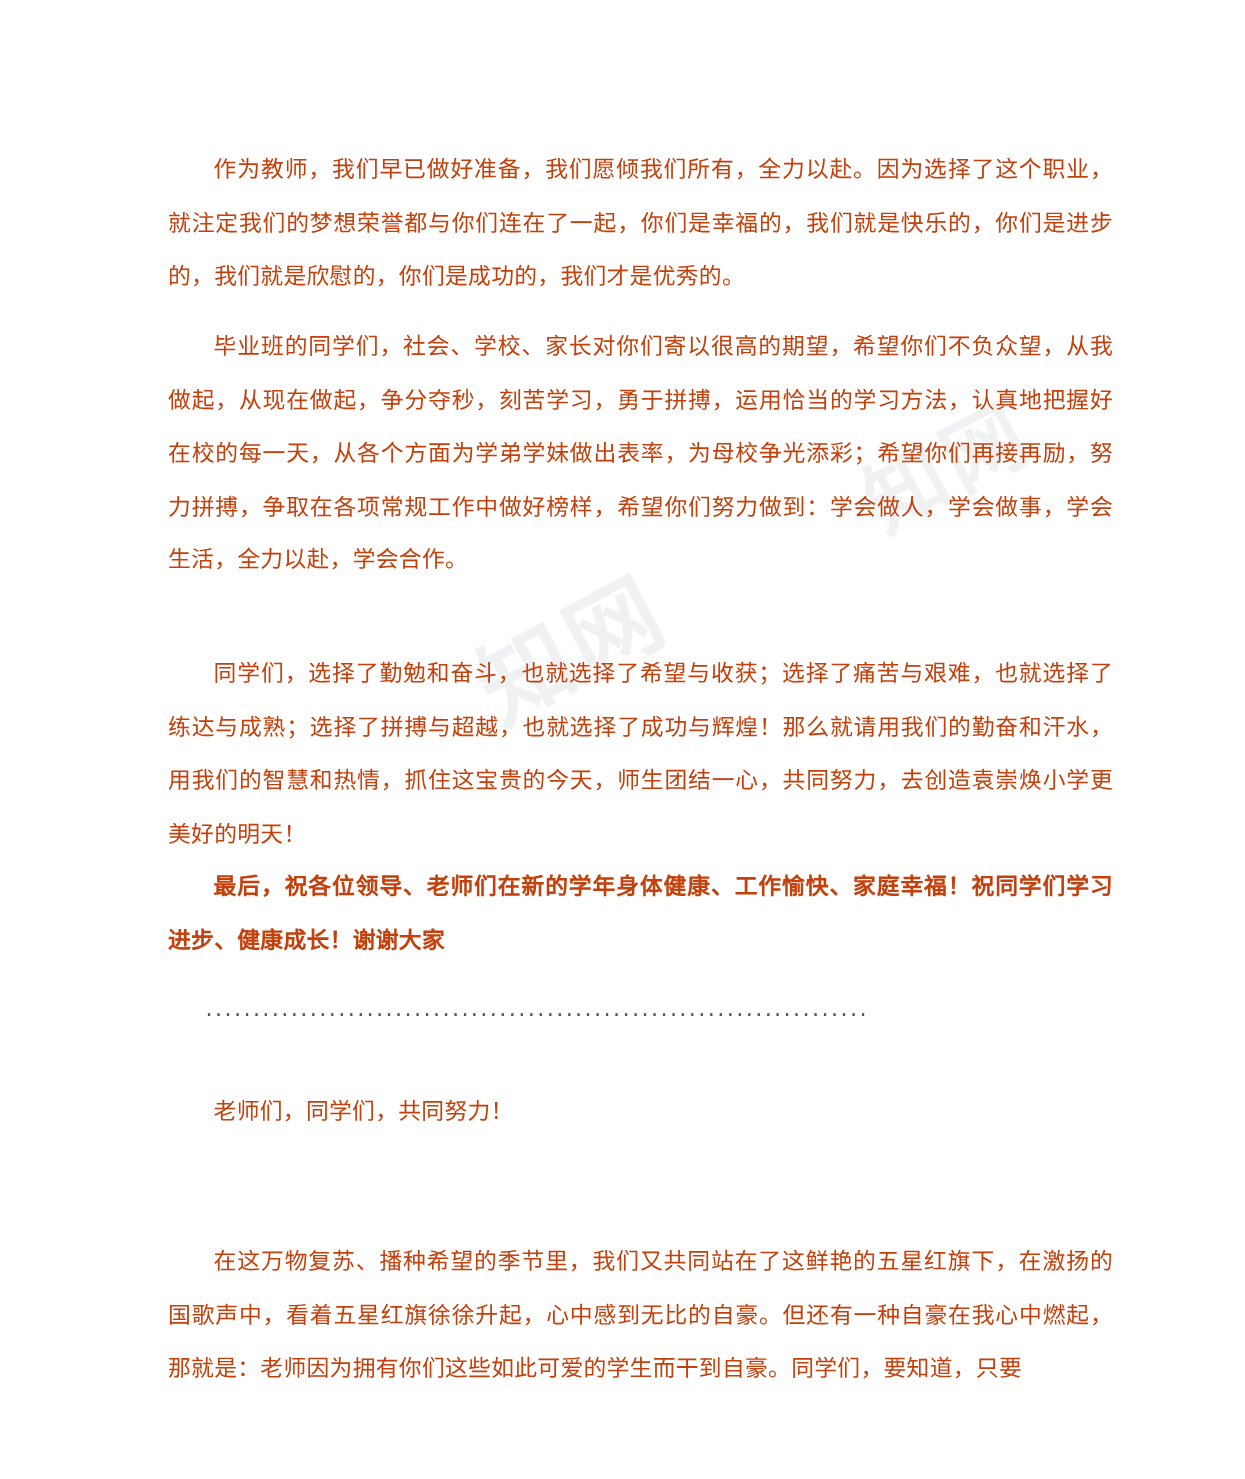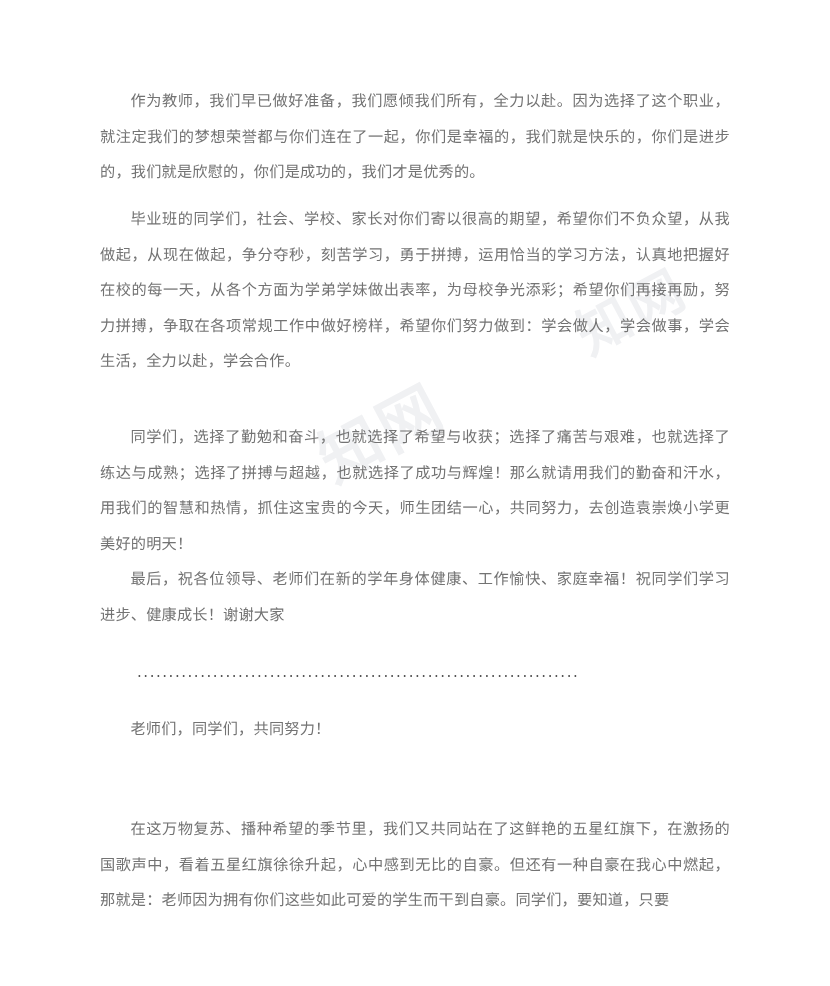--- a/index.html
+++ b/index.html
@@ -53,24 +53,24 @@
   #content {
     position: relative;
     z-index: 1;
     padding: 0;
   }
 
   .doc-paragraph {
     position: absolute;
     left: 100px;
     width: 630px;
-    margin: 0;
+    margin: 12px;
     font-size: 15.2px;
     line-height: 35.5px;
-    color: #737373;
+    color: #c2410c;
     text-align: justify;
     text-justify: inter-ideograph;
     text-indent: 2em;
     letter-spacing: 0.2px;
     word-break: break-all;
   }
 
   .doc-paragraph.no-indent {
     text-indent: 2em;
   }
@@ -88,21 +88,21 @@
     color: #555555;
     letter-spacing: 1.55px;
     white-space: nowrap;
     z-index: 1;
   }
 
   
   #para-1 { top: 84px; }
   #para-2 { top: 202px; }
   #para-3 { top: 420px; }
-  #para-4 { top: 562px; }
+  #para-4 { top: 562px; font-weight: bold; }
   #para-5 { top: 712px; }
   #para-6 { top: 812px; }
 </style>
 </head>
 <body>
 
 <div id="page">
 
   <div id="watermark-layer">
     <div class="watermark-mark wm-a">知网</div>

